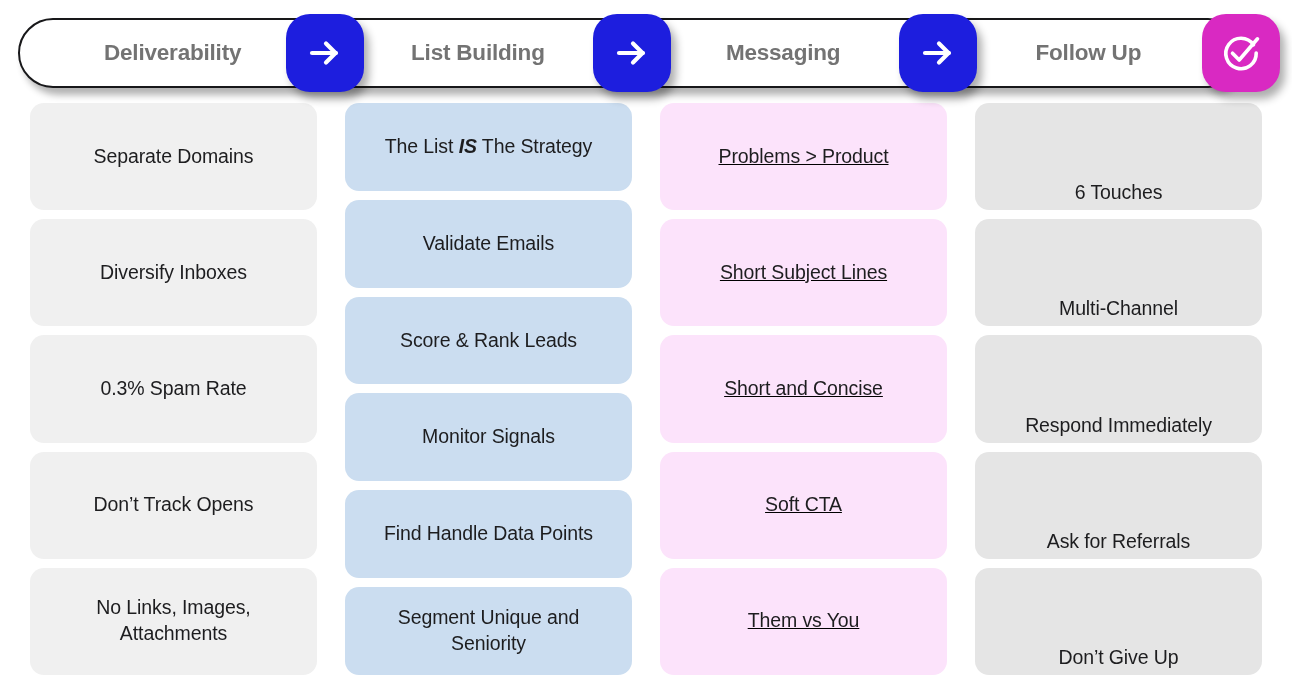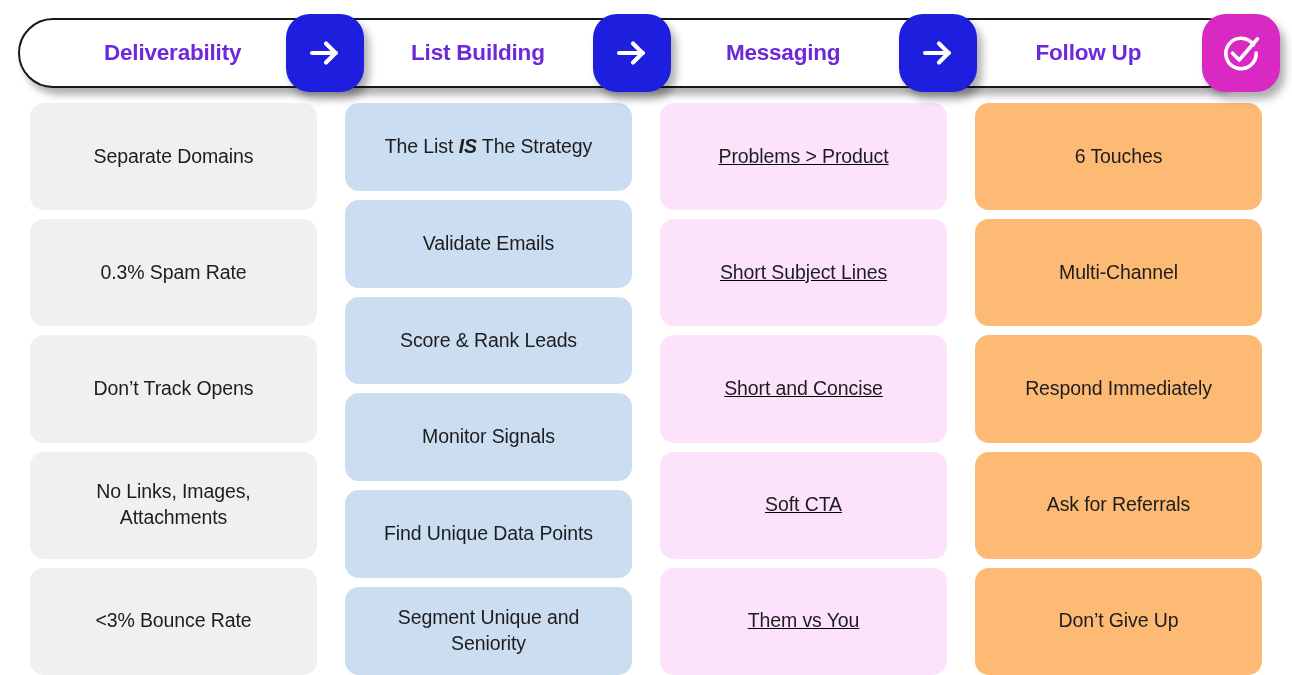--- a/index.html
+++ b/index.html
@@ -43,21 +43,21 @@
     flex: 1 1 0;
     display: flex;
     align-items: center;
     justify-content: center;
     height: 100%;
     position: relative;
   }
   .stage-label {
     font-size: 22.5px;
     font-weight: bold;
-    color: #6d28d9;
+    color: #737373;
     letter-spacing: -0.2px;
     white-space: nowrap;
   }
 
   
   .badge {
     position: absolute;
     top: 14px;
     width: 78px;
     height: 78px;
@@ -111,21 +111,21 @@
   }
   .card-text b,
   .card-text .em {
     font-weight: bold;
     font-style: italic;
   }
 
   .col-0 .card { background: #f0f0f0; }
   .col-1 .card { background: #cbddf0; }
   .col-2 .card { background: #fce3fb; text-decoration: underline; }
-  .col-3 .card { background: #fdba74; }
+  .col-3 .card { background: #e5e5e5; align-items: flex-end; }
 </style>
 </head>
 <body>
 
 <div id="root">
 
   <div class="header-bar">
     <div class="stage">
       <span class="stage-label">Deliverability</span>
     </div>
@@ -168,50 +168,50 @@
     </svg>
   </div>
 
   <div class="board">
 
     <div class="column col-0">
       <div class="card">
           <span class="card-text">Separate Domains</span>
         </div>
       <div class="card">
+          <span class="card-text">Diversify Inboxes</span>
+        </div>
+      <div class="card">
           <span class="card-text">0.3% Spam Rate</span>
         </div>
       <div class="card">
           <span class="card-text">Don’t Track Opens</span>
         </div>
       <div class="card">
           <span class="card-text">No Links, Images, Attachments</span>
-        </div>
-      <div class="card">
-          <span class="card-text">&lt;3% Bounce Rate</span>
         </div>
     </div>
 
     <div class="column col-1">
       <div class="card">
         <span class="card-text">
           <span>The List </span><span class="em">IS</span><span> The Strategy</span>
         </span>
       </div>
       <div class="card">
           <span class="card-text">Validate Emails</span>
         </div>
       <div class="card">
           <span class="card-text">Score &amp; Rank Leads</span>
         </div>
       <div class="card">
           <span class="card-text">Monitor Signals</span>
         </div>
       <div class="card">
-          <span class="card-text">Find Unique Data Points</span>
+          <span class="card-text">Find Handle Data Points</span>
         </div>
       <div class="card">
           <span class="card-text">Segment Unique and Seniority</span>
         </div>
     </div>
 
     <div class="column col-2">
       <div class="card">
           <span class="card-text">Problems &gt; Product</span>
         </div>

